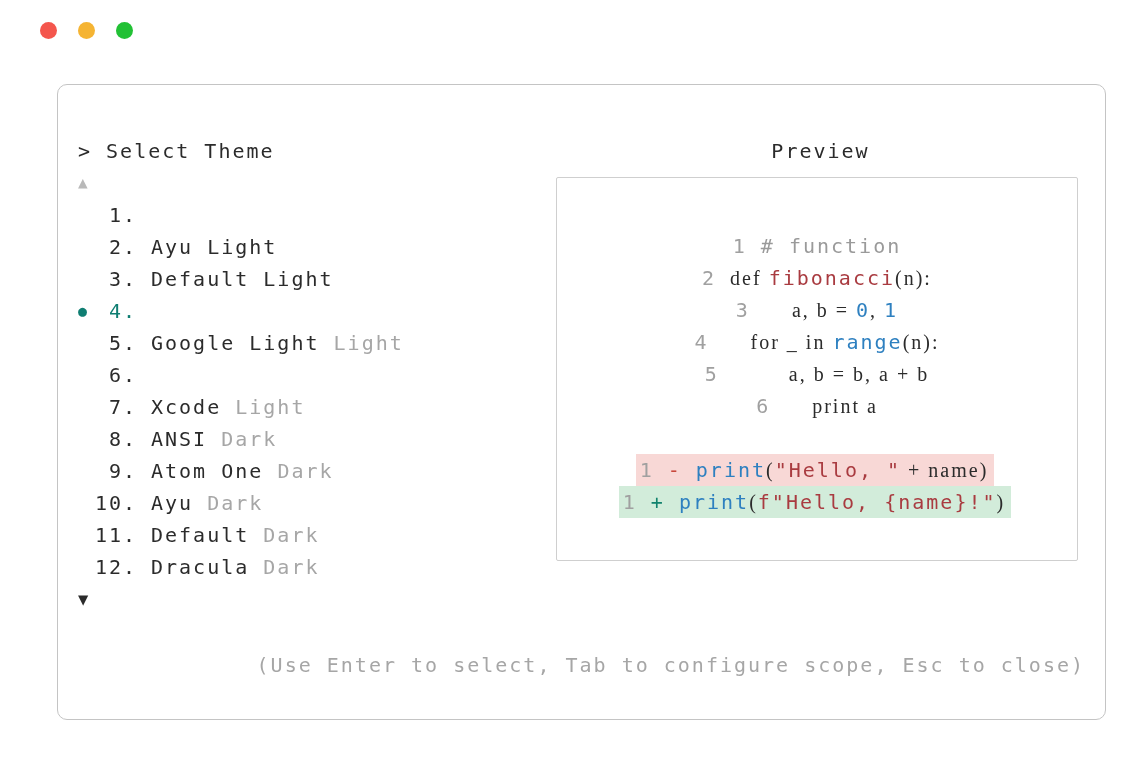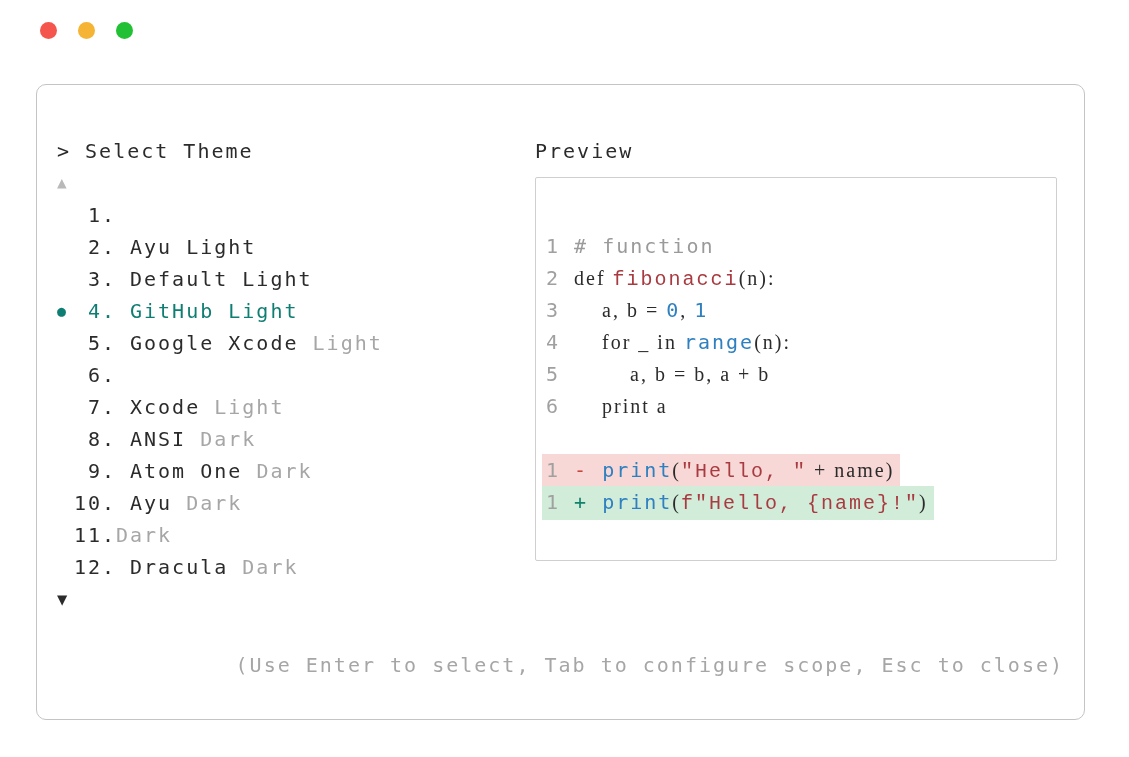--- a/index.html
+++ b/index.html
@@ -9,21 +9,21 @@
     font-family: "DejaVu Sans Mono", "Liberation Mono", monospace;
     overflow: hidden;
   }
   .traffic-lights { display: flex; gap: 21px; padding: 22px 0 0 40px; }
   .light { width: 17px; height: 17px; border-radius: 50%; }
   .light.red    { background: var(--traffic-red, #f4564d); }
   .light.yellow { background: var(--traffic-yellow, #f5b433); }
   .light.green  { background: var(--traffic-green, #22c135); }
 
   .panel {
-    margin: 45px 0 0 36px;
+    margin: 45px 0 0 57px;
     width: 1049px; height: 636px;
     border: 1.5px solid var(--panel-border, #c4c4c4);
     border-radius: 10px;
     padding: 50px 20px 0 20px;
     color: var(--text, #2b2b2b);
     font-size: 20px;
     letter-spacing: 2px;
   }
   .panel-body { display: flex; }
   .left-col { width: 478px; flex: 0 0 478px; }
@@ -34,37 +34,37 @@
   .scroll-down { color: var(--text, #2b2b2b); font-size: 17px; }
 
   .theme-item { display: flex; height: 32px; line-height: 32px; cursor: pointer; }
   .bullet { width: 17px; color: var(--accent-teal, #0f7e72); font-size: 15px; }
   .num  { width: 42px; text-align: right; white-space: pre; }
   .name { margin-left: 14px; white-space: pre; }
   .muted-suffix { color: var(--muted, #a6a6a6); white-space: pre; }
   .theme-item.selected .num,
   .theme-item.selected .name { color: var(--accent-teal, #0f7e72); }
 
-  .right-col { flex: 1; }
+  .right-col { flex: 1; text-align: center; }
   .preview-title { height: 32px; line-height: 32px; }
   .preview-box {
     margin-top: 10px;
     width: 522px; height: 384px;
     border: 1px solid #cfcfcf;
     border-radius: 2px;
     padding: 52px 10px 0 10px;
   }
   .code-line { height: 32px; line-height: 32px; white-space: pre; }
   .line-content { display: inline-block; }
   .lineno { color: var(--lineno, #a0a0a0); margin-right: 14px; }
   .bg-removed { background: var(--removed-bg, #f8d8d6); padding: 0 6px 0 4px; margin-left: -4px; }
   .bg-added   { background: var(--added-bg, #d2ecda);   padding: 0 6px 0 4px; margin-left: -4px; }
   .tok-plain   { color: var(--text, #2b2b2b); font-family: Liberation Serif, serif; }
   .tok-comment { color: var(--comment, #9a9a9a); }
-  .tok-red     { color: var(--code-red, #a93b40); font-family: Liberation Mono, monospace; }
+  .tok-red     { color: var(--code-red, #a93b40); }
   .tok-blue    { color: var(--code-blue, #2e80c0); }
   .tok-removed-marker { color: var(--removed-marker, #c8473c); }
   .tok-added-marker   { color: var(--added-marker, #12826d); }
 
   .help { margin: 34px 0 0 -16px; color: var(--muted, #a6a6a6); height: 32px; line-height: 32px; white-space: pre; text-align: right; }
 </style>
 </head>
 <body>
 
 <div class="screen">
@@ -92,26 +92,25 @@
               <span class="name">Ayu Light</span>
             </div>
             <div class="theme-item">
               <span class="bullet"></span>
               <span class="num">3.</span>
               <span class="name">Default Light</span>
             </div>
             <div class="theme-item selected">
               <span class="bullet">●</span>
               <span class="num">4.</span>
-              <span class="name">GitHub Light</span>
             </div>
             <div class="theme-item">
               <span class="bullet"></span>
               <span class="num">5.</span>
-              <span class="name">Google Xcode </span>
+              <span class="name">Google Light </span>
               <span class="muted-suffix">Light</span>
             </div>
             <div class="theme-item">
               <span class="bullet"></span>
               <span class="num">6.</span>
             </div>
             <div class="theme-item">
               <span class="bullet"></span>
               <span class="num">7.</span>
               <span class="name">Xcode </span>
@@ -131,20 +130,21 @@
             </div>
             <div class="theme-item">
               <span class="bullet"></span>
               <span class="num">10.</span>
               <span class="name">Ayu </span>
               <span class="muted-suffix">Dark</span>
             </div>
             <div class="theme-item">
               <span class="bullet"></span>
               <span class="num">11.</span>
+              <span class="name">Default </span>
               <span class="muted-suffix">Dark</span>
             </div>
             <div class="theme-item">
               <span class="bullet"></span>
               <span class="num">12.</span>
               <span class="name">Dracula </span>
               <span class="muted-suffix">Dark</span>
             </div>
           </div>
         <div class="row scroll-down">▼</div>

